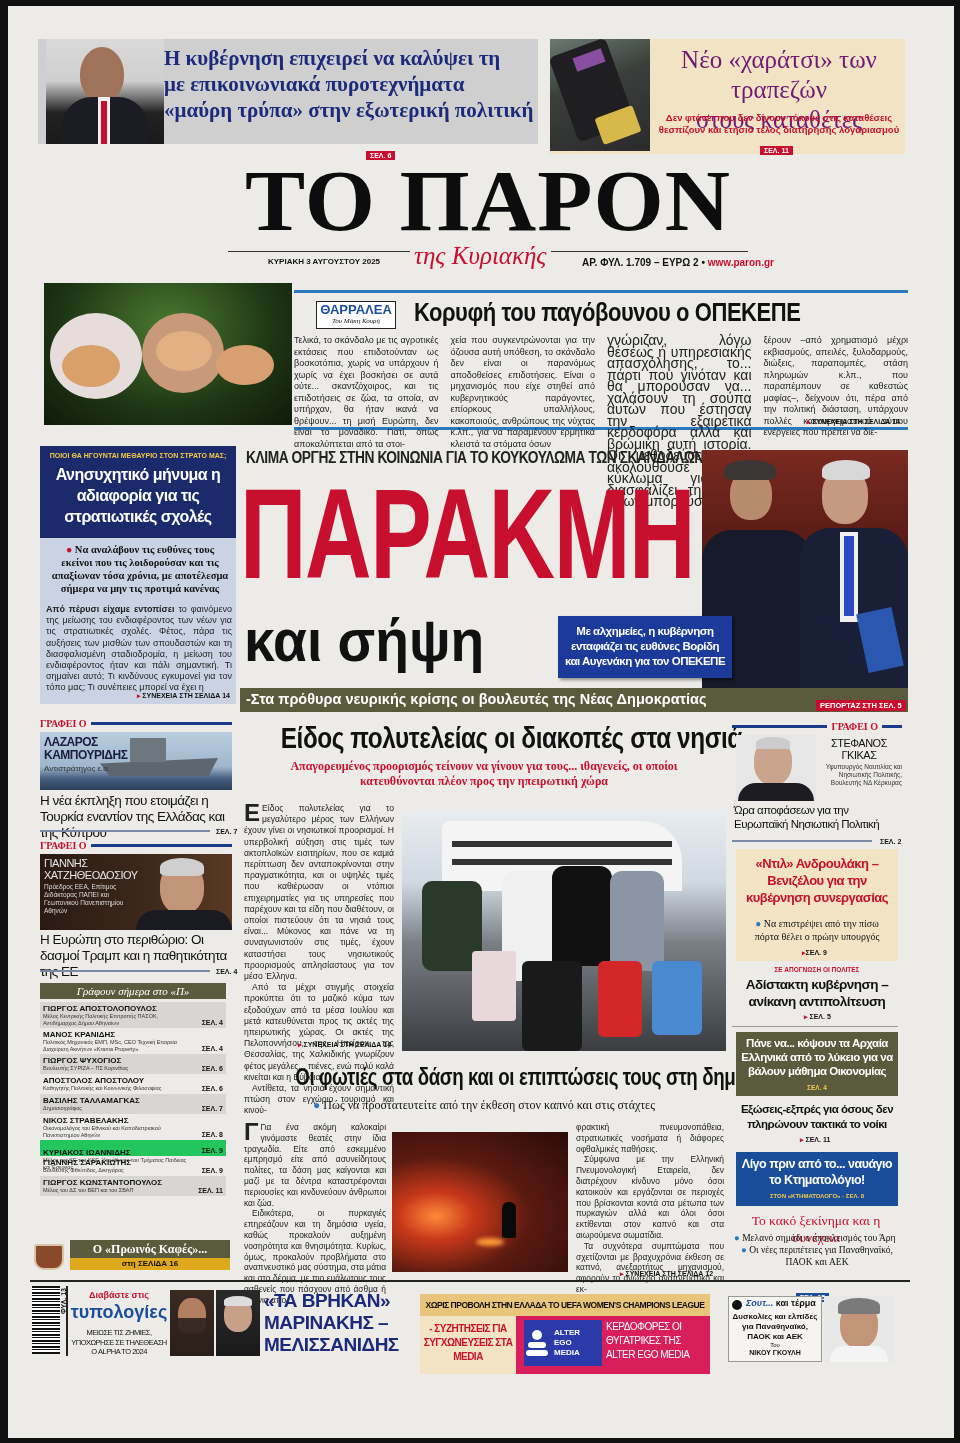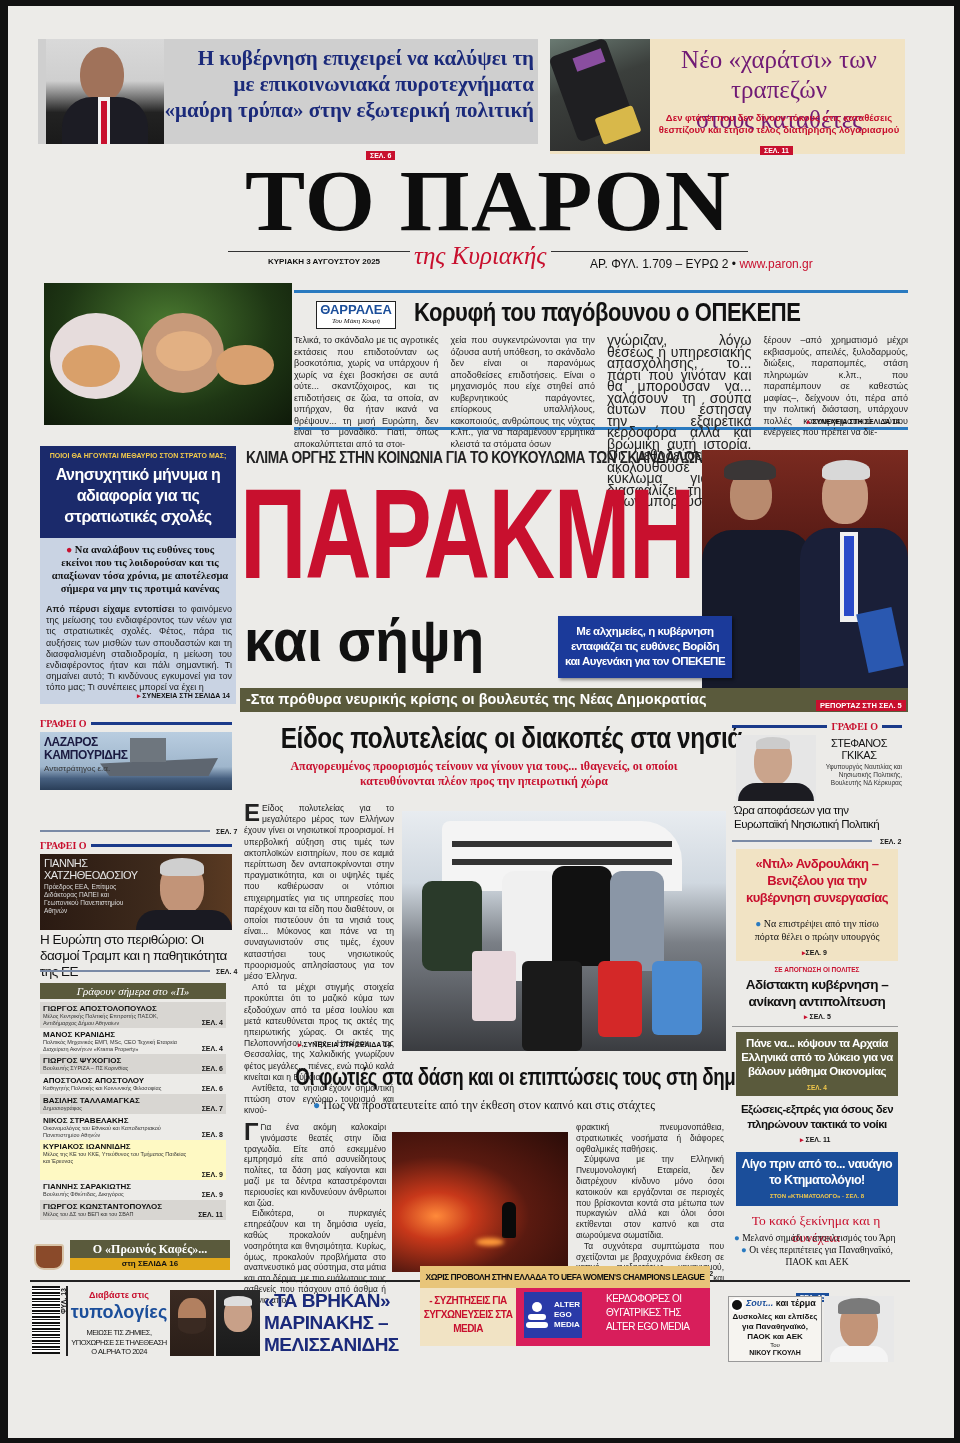--- a/index.html
+++ b/index.html
@@ -25,21 +25,21 @@
 <div class="page">
 
   <div class="abs" style="left:30px;top:33px;width:500px;height:110px;">
     <div class="abs" style="left:0;top:0;width:500px;height:105px;background:#cfcfcf;"></div>
     <div class="photo" style="left:8px;top:0;width:118px;height:105px;background:linear-gradient(180deg,#d9d9d9 0%,#cfcfcf 40%,#222 70%,#1a1a1a 100%);">
       <div class="abs" style="left:34px;top:8px;width:44px;height:54px;border-radius:50% 50% 45% 45%;background:#a0725a;"></div>
       <div class="abs" style="left:16px;top:58px;width:86px;height:47px;background:#1c1c24;border-radius:30px 30px 0 0;"></div>
       <div class="abs" style="left:52px;top:58px;width:12px;height:47px;background:#f2f2f2;"></div>
       <div class="abs" style="left:55px;top:62px;width:6px;height:43px;background:#c8102e;"></div>
     </div>
-    <div class="abs serif" style="left:126px;top:6px;width:370px;text-align:right;color:#1b2a7a;font-weight:bold;font-size:21px;line-height:26px;">
+    <div class="abs serif" style="left:126px;top:6px;width:370px;text-align:left;color:#1b2a7a;font-weight:bold;font-size:21px;line-height:26px;">
       <div>Η κυβέρνηση επιχειρεί να καλύψει τη</div>
       <div>με επικοινωνιακά πυροτεχνήματα</div>
       <div>«μαύρη τρύπα» στην εξωτερική πολιτική</div>
     </div>
     <div class="abs" style="left:328px;top:105px;"><span class="sel">ΣΕΛ. 6</span></div>
   </div>
 
   <div class="abs" style="left:542px;top:33px;width:355px;height:115px;background:#f1e3c4;">
     <div class="photo" style="left:0;top:0;width:100px;height:112px;background:linear-gradient(160deg,#6a7a72 0%,#3b3f3c 40%,#2a2a2a 100%);">
       <div class="abs" style="left:12px;top:6px;width:60px;height:90px;background:#1f1f22;transform:rotate(-20deg);border-radius:6px;"></div>
@@ -55,21 +55,21 @@
       <div>θεσπίζουν και ετήσιο τέλος διατήρησης λογαριασμού</div>
     </div>
     <div class="abs" style="left:210px;top:100px;"><span class="sel">ΣΕΛ. 11</span></div>
   </div>
 
   <div class="abs" style="left:220px;top:150px;width:520px;height:125px;">
     <div class="abs serif" style="left:0;top:0;width:520px;text-align:center;font-size:86px;font-weight:bold;line-height:90px;letter-spacing:1px;color:#0d0d0d;transform:scaleX(1.05);">ΤΟ ΠΑΡΟΝ</div>
     <div class="abs" style="left:0;top:95px;width:520px;height:1px;background:#333;"></div>
     <div class="abs" style="left:40px;top:101px;font-size:8px;font-weight:bold;">ΚΥΡΙΑΚΗ 3 ΑΥΓΟΥΣΤΟΥ 2025</div>
     <div class="abs serif" style="left:182px;top:86px;font-size:25px;font-style:italic;color:#c8102e;background:#ecebe8;padding:0 4px;">της Κυριακής</div>
-    <div class="abs" style="left:362px;top:101px;font-size:12px;font-weight:normal;white-space:nowrap;">
+    <div class="abs" style="left:354px;top:101px;font-size:10px;font-weight:bold;white-space:nowrap;">
       <span>ΑΡ. ΦΥΛ. 1.709  –  ΕΥΡΩ 2 •</span>
       <span style="color:#c8102e;">www.paron.gr</span>
     </div>
   </div>
 
   <div class="photo" style="left:36px;top:277px;width:248px;height:142px;background:radial-gradient(ellipse at 50% 30%,#4a7a30 0%,#1e3614 60%,#0f1a0a 100%);">
     <div class="abs" style="left:6px;top:30px;width:92px;height:86px;border-radius:50%;background:#e6dcdc;"></div>
     <div class="abs" style="left:18px;top:62px;width:58px;height:42px;border-radius:50%;background:#d9a06a;"></div>
     <div class="abs" style="left:98px;top:30px;width:82px;height:80px;border-radius:50%;background:#c89a7a;"></div>
     <div class="abs" style="left:112px;top:48px;width:56px;height:40px;border-radius:50%;background:#e2b083;"></div>
@@ -133,20 +133,21 @@
         <span class="bar"></span>
       </div>
     <div class="photo" style="left:0;top:14px;width:192px;height:58px;background:linear-gradient(180deg,#b9cde0 0%,#9fb6cc 60%,#476080 80%,#2a3e58 100%);">
       <div class="abs" style="left:60px;top:26px;width:118px;height:18px;background:#5e6670;clip-path:polygon(0 30%,100% 0,92% 100%,8% 100%);"></div>
       <div class="abs" style="left:90px;top:6px;width:36px;height:24px;background:#6e767e;"></div>
     </div>
     <div class="abs cond" style="left:4px;top:18px;font-size:12px;font-weight:bold;line-height:13px;color:#1a1a40;width:110px;">
       <div>ΛΑΖΑΡΟΣ ΚΑΜΠΟΥΡΙΔΗΣ</div>
     </div>
     <div class="abs" style="left:4px;top:46px;font-size:8px;color:#333;">Αντιστράτηγος ε.α.</div>
+    <div class="abs cond" style="left:0;top:75px;width:196px;font-size:13.5px;line-height:16px;color:#111;">Η νέα έκπληξη που ετοιμάζει η Τουρκία εναντίον της Ελλάδας και της Κύπρου</div>
     <div class="abs" style="left:0;top:112px;width:170px;height:2px;background:#7a8aa6;"></div>
     <div class="abs sel-plain" style="left:176px;top:110px;">ΣΕΛ. 7</div>
   </div>
 
   <div class="abs" style="left:32px;top:834px;width:198px;height:140px;">
     <div class="grafei" style="width:192px;">
         <span>ΓΡΑΦΕΙ Ο</span>
         <span class="bar"></span>
       </div>
     <div class="photo" style="left:0;top:14px;width:192px;height:76px;background:linear-gradient(90deg,#2a1a12 0%,#3e2a1c 60%,#5a3a22 100%);">
@@ -187,21 +188,21 @@
       <div class="contrib" style="background:#d8d6d2;padding:2px 3px;height:20px;position:relative;">
         <div style="font-size:8px;font-weight:bold;">ΒΑΣΙΛΗΣ ΤΑΛΛΑΜΑΓΚΑΣ</div>
         <div style="font-size:5.5px;line-height:6.5px;width:150px;color:#333;">Δημοσιογράφος</div>
         <div style="position:absolute;right:3px;bottom:2px;font-size:7px;font-weight:bold;">ΣΕΛ. 7</div>
       </div>
       <div class="contrib" style="padding:2px 3px;height:26px;position:relative;">
         <div style="font-size:8px;font-weight:bold;">ΝΙΚΟΣ ΣΤΡΑΒΕΛΑΚΗΣ</div>
         <div style="font-size:5.5px;line-height:6.5px;width:150px;color:#333;">Οικονομολόγος του Εθνικού και Καποδιστριακού Πανεπιστημίου Αθηνών</div>
         <div style="position:absolute;right:3px;bottom:2px;font-size:7px;font-weight:bold;">ΣΕΛ. 8</div>
       </div>
-      <div class="contrib" style="background:#fef9c3;padding:2px 3px;height:40px;position:relative;">
+      <div class="contrib" style="background:#22c55e;padding:8px 3px;height:16px;position:relative;">
         <div style="font-size:8px;font-weight:bold;">ΚΥΡΙΑΚΟΣ ΙΩΑΝΝΙΔΗΣ</div>
         <div style="font-size:5.5px;line-height:6.5px;width:150px;color:#333;">Μέλος της ΚΕ του ΚΚΕ, Υπεύθυνος του Τμήματος Παιδείας και Έρευνας</div>
         <div style="position:absolute;right:3px;bottom:2px;font-size:7px;font-weight:bold;">ΣΕΛ. 9</div>
       </div>
       <div class="contrib" style="padding:2px 3px;height:20px;position:relative;">
         <div style="font-size:8px;font-weight:bold;">ΓΙΑΝΝΗΣ ΣΑΡΑΚΙΩΤΗΣ</div>
         <div style="font-size:5.5px;line-height:6.5px;width:150px;color:#333;">Βουλευτής Φθιώτιδας, Δικηγόρος</div>
         <div style="position:absolute;right:3px;bottom:2px;font-size:7px;font-weight:bold;">ΣΕΛ. 9</div>
       </div>
       <div class="contrib" style="background:#d8d6d2;padding:2px 3px;height:20px;position:relative;">
@@ -342,25 +343,25 @@
   <div class="photo" style="left:208px;top:1284px;width:44px;height:66px;background:linear-gradient(180deg,#2a2a2a 0%,#1a1a1a 100%);">
     <div class="abs" style="left:8px;top:8px;width:28px;height:34px;border-radius:45%;background:#c8a088;"></div>
     <div class="abs" style="left:8px;top:6px;width:28px;height:10px;border-radius:50% 50% 10% 10%;background:#ddd;"></div>
   </div>
   <div class="abs cond" style="left:256px;top:1284px;width:140px;color:#1b2a7a;font-size:19px;font-weight:bold;line-height:22px;">
     <div>«ΤΑ ΒΡΗΚΑΝ»</div>
     <div>ΜΑΡΙΝΑΚΗΣ –</div>
     <div>ΜΕΛΙΣΣΑΝΙΔΗΣ</div>
   </div>
 
-  <div class="abs" style="left:412px;top:1260px;width:290px;height:84px;padding-left:17px;">
+  <div class="abs" style="left:412px;top:1288px;width:290px;height:84px;padding-left:17px;">
     <div class="abs cond" style="left:0;top:0;width:290px;height:22px;background:#e8c57a;font-size:8.5px;font-weight:bold;line-height:22px;text-align:center;white-space:nowrap;overflow:hidden;">ΧΩΡΙΣ ΠΡΟΒΟΛΗ ΣΤΗΝ ΕΛΛΑΔΑ ΤΟ UEFA WOMEN'S CHAMPIONS LEAGUE</div>
     <div class="abs cond" style="left:0;top:22px;width:96px;height:58px;background:#f1e3c4;color:#c8102e;font-size:10px;font-weight:bold;line-height:14px;text-align:center;padding-top:6px;">- ΣΥΖΗΤΗΣΕΙΣ ΓΙΑ ΣΥΓΧΩΝΕΥΣΕΙΣ ΣΤΑ MEDIA</div>
     <div class="abs" style="left:96px;top:22px;width:194px;height:58px;background:#d81e5b;"></div>
-    <div class="abs" style="left:104px;top:26px;width:58px;height:46px;background:#2a3aa8;">
+    <div class="abs" style="left:104px;top:26px;width:78px;height:46px;background:#2a3aa8;">
       <div class="abs" style="left:8px;top:10px;width:10px;height:10px;border-radius:50%;background:#fff;"></div>
       <div class="abs" style="left:4px;top:22px;width:18px;height:6px;border-radius:4px;background:#fff;"></div>
       <div class="abs" style="left:2px;top:30px;width:22px;height:6px;border-radius:4px;background:#fff;"></div>
       <div class="abs" style="left:30px;top:8px;color:#fff;font-size:8px;font-weight:bold;line-height:10px;">
         <div>ALTER</div>
         <div>EGO</div>
         <div>MEDIA</div>
       </div>
     </div>
     <div class="abs cond" style="left:186px;top:26px;width:102px;color:#fff;font-size:10px;line-height:14px;">ΚΕΡΔΟΦΟΡΕΣ ΟΙ ΘΥΓΑΤΡΙΚΕΣ ΤΗΣ ALTER EGO MEDIA</div>

